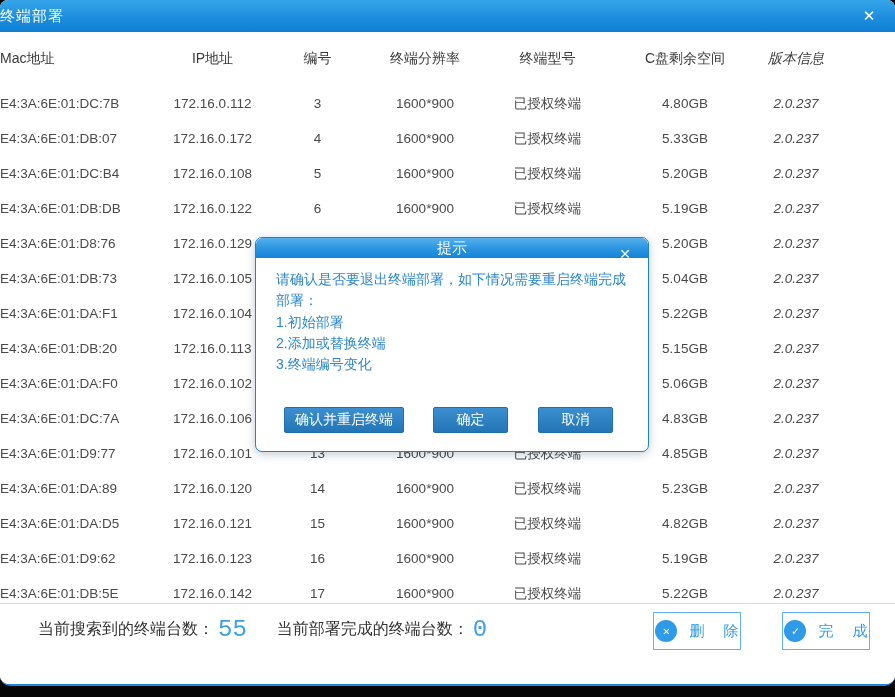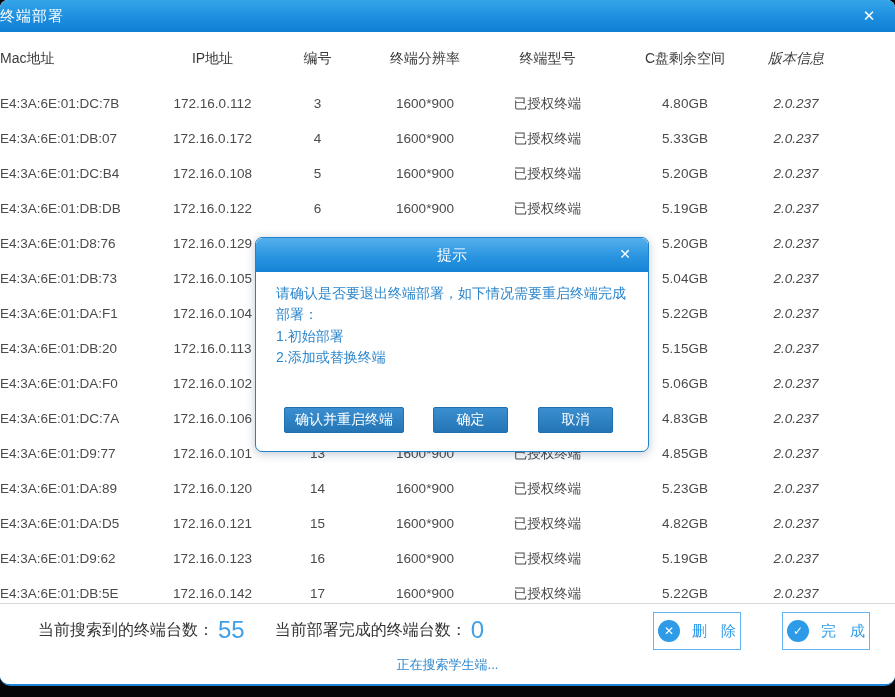--- a/index.html
+++ b/index.html
@@ -52,21 +52,21 @@
     display:grid;grid-template-columns:165px 95px 115px 100px 145px 130px 145px;
     align-items:center;height:35px;
     font-size:13.5px;color:var(--row-text);
   }
   .col0{text-align:left;}
   .col1,.col2,.col3,.col4,.col5,.col6{text-align:center;}
   .col6{padding-right:53px;font-style:italic;}
   
   .footer{
     position:absolute;left:0;right:0;top:603px;height:83px;
-    border-top:1px solid #d9d9d9;background:#ffffff;
+    border-top:1px solid #d9d9d9;background:#ffffff;font-family:Liberation Mono, monospace;
   }
   .stats{
     position:absolute;left:38px;top:12px;display:flex;align-items:center;
   }
   .stat-label{font-size:16px;color:#333333;}
   .stat-value{font-size:24px;color:var(--count-blue);margin-left:4px;}
   .stat-gap{width:30px;}
   .status-text{
     position:absolute;left:0;right:0;top:52px;text-align:center;
     font-size:13px;color:var(--text-blue);
@@ -87,21 +87,21 @@
   .btn-delete{left:653px;width:88px;}
   .btn-complete{left:782px;width:88px;}
   
   .modal{
     position:absolute;left:255px;top:237px;width:394px;height:215px;
     background:#ffffff;border:1px solid #1e82cc;border-radius:7px;
     box-shadow:0 2px 10px rgba(0,40,80,0.25);
     overflow:hidden;z-index:10;
   }
   .modal-titlebar{
-    height:34px;background:linear-gradient(180deg,#55b0ec 0%,#2a94e0 55%,#1583d6 100%);
+    height:20px;background:linear-gradient(180deg,#55b0ec 0%,#2a94e0 55%,#1583d6 100%);
     display:flex;align-items:center;justify-content:center;position:relative;
     border-radius:6px 6px 0 0;
   }
   .modal-titlebar .mtitle{color:#ffffff;font-size:15px;}
   .modal-titlebar .mclose{
     position:absolute;right:14px;top:7px;color:#ffffff;font-size:14px;font-weight:bold;
     width:18px;height:18px;line-height:18px;text-align:center;cursor:pointer;
   }
   .modal-body{
     padding:11px 20px 0 20px;color:var(--text-blue);font-size:14px;line-height:21px;
@@ -280,41 +280,41 @@
     </div>
 
   <div class="footer">
     <div class="stats">
       <span class="stat-label">当前搜索到的终端台数：</span>
       <span class="stat-value">55</span>
       <span class="stat-gap"></span>
       <span class="stat-label">当前部署完成的终端台数：</span>
       <span class="stat-value">0</span>
     </div>
-    <div class="status-text">正在搜索学生端...</div>
     <div class="foot-btn btn-delete">
       <span class="circle">✕</span>
       <span class="blabel">删 除</span>
     </div>
     <div class="foot-btn btn-complete">
       <span class="circle">✓</span>
       <span class="blabel">完 成</span>
     </div>
   </div>
 
   <div class="modal">
     <div class="modal-titlebar">
       <span class="mtitle">提示</span>
       <span class="mclose">✕</span>
     </div>
     <div class="modal-body">
       <div>请确认是否要退出终端部署，如下情况需要重启终端完成部署：</div>
       <ul class="modal-list">
         <li>1.初始部署</li>
         <li>2.添加或替换终端</li>
+        <li>3.终端编号变化</li>
       </ul>
     </div>
     <div class="modal-buttons">
       <button class="mbtn mbtn-restart">确认并重启终端</button>
       <button class="mbtn mbtn-ok">确定</button>
       <button class="mbtn mbtn-cancel">取消</button>
     </div>
   </div>
 
 </div>

